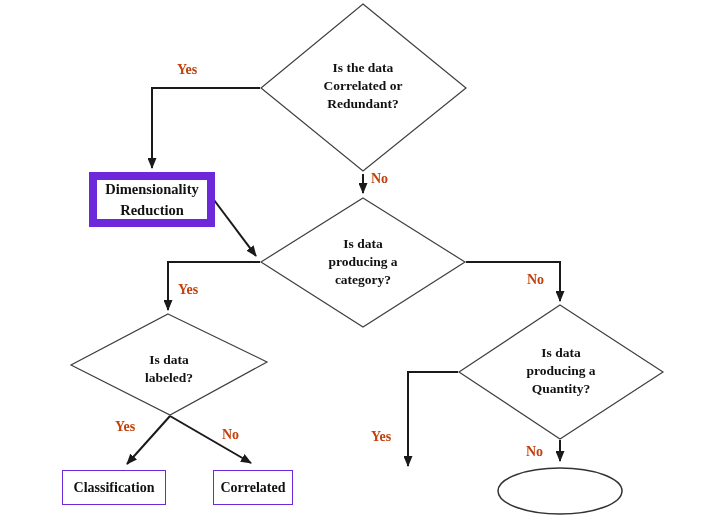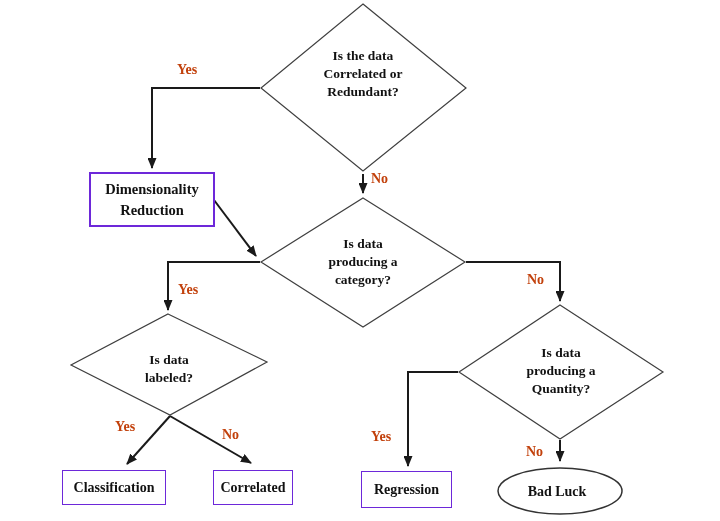--- a/index.html
+++ b/index.html
@@ -21,21 +21,21 @@
     font-size: 13.5px;
     line-height: 1.35;
     color: #111111;
     white-space: pre-line;
     pointer-events: none;
   }
 
   .box {
     position: absolute;
     box-sizing: border-box;
-    border: 2px solid #6d28d9;
+    border: 8px solid #6d28d9;
     background: #ffffff;
     display: flex;
     align-items: center;
     justify-content: center;
     text-align: center;
     font-weight: bold;
     color: #111111;
   }
   .box.big { font-size: 14.5px; line-height: 1.4; white-space: pre-line; }
   .box.small { font-size: 14px; border-width: 1.5px; }
@@ -71,39 +71,37 @@
     <polyline points="363,174 363,193" fill="none" stroke="#1a1a1a" stroke-width="2" marker-end="url(#arrow)"></polyline>
     <polyline points="214,200 256,256" fill="none" stroke="#1a1a1a" stroke-width="2" marker-end="url(#arrow)"></polyline>
     <polyline points="260,262 168,262 168,310" fill="none" stroke="#1a1a1a" stroke-width="2" marker-end="url(#arrow)"></polyline>
     <polyline points="466,262 560,262 560,301" fill="none" stroke="#1a1a1a" stroke-width="2" marker-end="url(#arrow)"></polyline>
     <polyline points="170,416 127,464" fill="none" stroke="#1a1a1a" stroke-width="2" marker-end="url(#arrow)"></polyline>
     <polyline points="170,416 251,463" fill="none" stroke="#1a1a1a" stroke-width="2" marker-end="url(#arrow)"></polyline>
     <polyline points="458,372 408,372 408,466" fill="none" stroke="#1a1a1a" stroke-width="2" marker-end="url(#arrow)"></polyline>
     <polyline points="560,440 560,461" fill="none" stroke="#1a1a1a" stroke-width="2" marker-end="url(#arrow)"></polyline>
   </svg>
 
-  <div class="node-text" style="left:363px; top:74px; width:122px;">Is the data
+  <div class="node-text" style="left:363px; top:86px; width:122px;">Is the data
 Correlated or
 Redundant?</div>
   <div class="node-text" style="left:363px; top:262px; width:100px;">Is data
 producing a
 category?</div>
   <div class="node-text" style="left:169px; top:369px; width:80px;">Is data
 labeled?</div>
   <div class="node-text" style="left:561px; top:371px; width:100px;">Is data
 producing a
 Quantity?</div>
 
   <div class="box big" style="left:89px; top:172px; width:126px; height:55px;">Dimensionality
 Reduction</div>
   <div class="box small" style="left:62px; top:470px; width:104px; height:35px;">Classification</div>
   <div class="box small" style="left:213px; top:470px; width:80px; height:35px;">Correlated</div>
-  <div class="box small" style="left:361px; top:471px; width:91px; height:37px;">Regression</div>
 
-  <div class="node-text" style="left:557px; top:492px; width:100px; font-size:14px;">Bad Luck</div>
 
   <span class="edge-label" style="left:177px; top:62px;">Yes</span>
   <span class="edge-label" style="left:371px; top:171px;">No</span>
   <span class="edge-label" style="left:178px; top:282px;">Yes</span>
   <span class="edge-label" style="left:527px; top:272px;">No</span>
   <span class="edge-label" style="left:115px; top:419px;">Yes</span>
   <span class="edge-label" style="left:222px; top:427px;">No</span>
   <span class="edge-label" style="left:371px; top:429px;">Yes</span>
   <span class="edge-label" style="left:526px; top:444px;">No</span>
 

